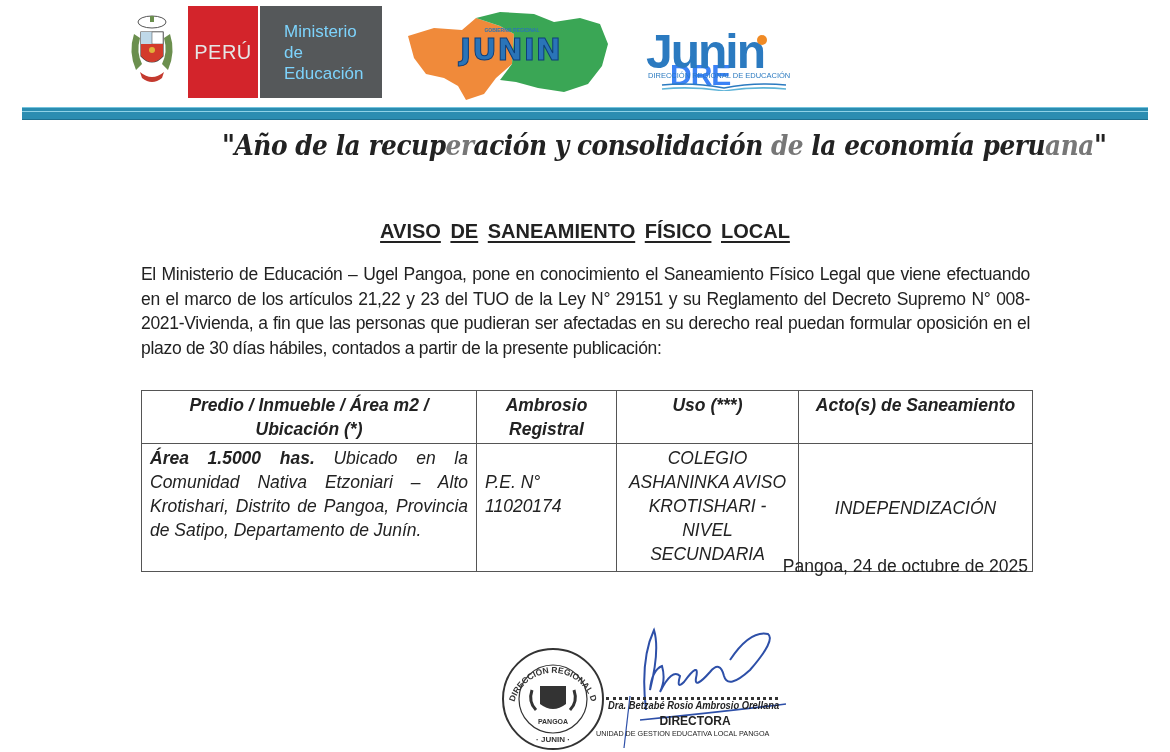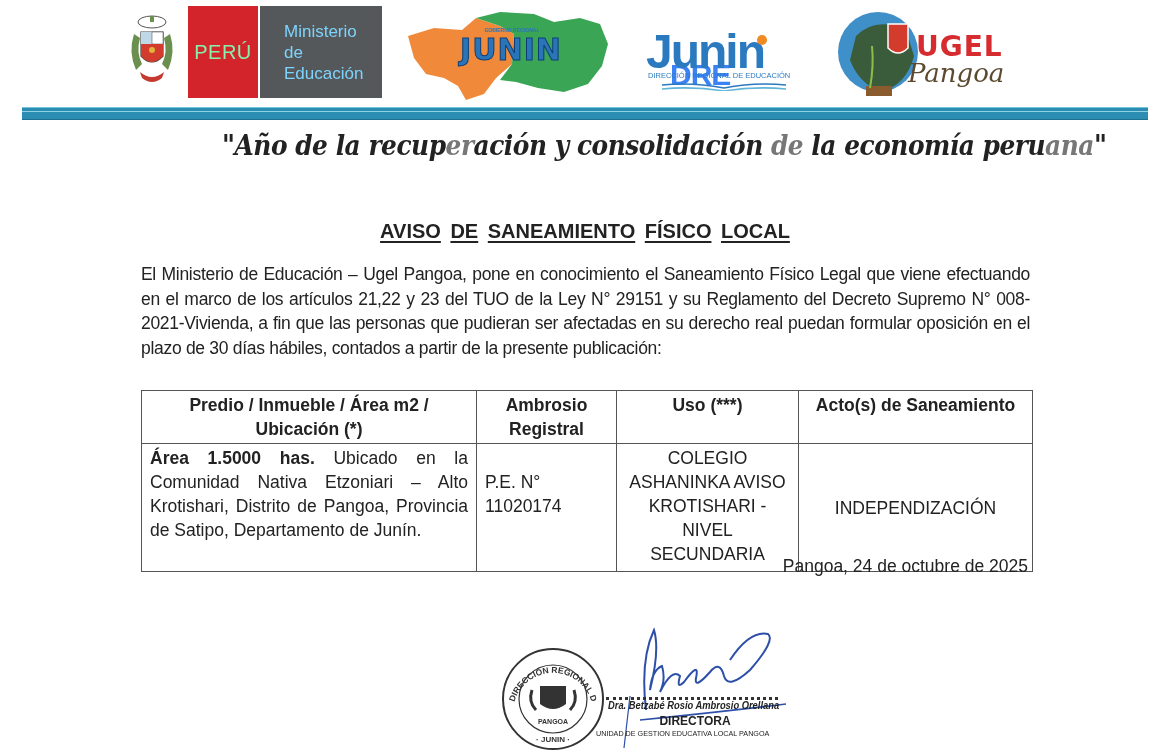--- a/index.html
+++ b/index.html
@@ -3,21 +3,21 @@
 <meta charset="utf-8">
 <style>
   * { box-sizing: border-box; margin: 0; padding: 0; }
   html, body { width: 1170px; height: 752px; background: #ffffff; overflow: hidden; }
   body { position: relative; font-family: "Liberation Sans", sans-serif; color: #222; }
 
   
   .header { position: absolute; left: 0; top: 0; width: 1170px; height: 104px; }
   .escudo { position: absolute; left: 126px; top: 12px; width: 52px; height: 76px; }
   .minedu { position: absolute; left: 188px; top: 6px; width: 194px; height: 92px; display: flex; }
-  .minedu .red { width: 70px; background: #d3242b; color: #86efac; display: flex; align-items: center; justify-content: center; font-size: 20px; letter-spacing: 0.5px; }
+  .minedu .red { width: 70px; background: #d3242b; color: #e5e5e5; display: flex; align-items: center; justify-content: center; font-size: 20px; letter-spacing: 0.5px; }
   .minedu .sep { width: 2px; background: #fff; }
   .minedu .grey { flex: 1; background: #55585a; color: #7dd3fc; display: flex; flex-direction: column; justify-content: center; padding-left: 24px; font-size: 17px; line-height: 21px; }
   .junin-map { position: absolute; left: 404px; top: 8px; width: 208px; height: 94px; }
   .junin-word { position: absolute; left: 446px; top: 32px; width: 130px; height: 38px; font-family: "DejaVu Sans", sans-serif; font-weight: bold; font-size: 30px; color: #2a74b8; text-align: center; letter-spacing: 1px; -webkit-text-stroke: 1px #0e3e7a; }
   .junin-small { position: absolute; left: 460px; top: 27px; width: 104px; font-size: 5px; color: #2a74b8; text-align: center; font-weight: bold; }
   .dre { position: absolute; left: 646px; top: 10px; width: 156px; height: 84px; }
   .dre .dre-top { position: absolute; left: 24px; top: 0; font-size: 30px; font-weight: bold; color: #3b82f6; letter-spacing: -1px; margin-top: 48px; }
   .dre .dre-main { position: absolute; left: 0; top: 14px; font-size: 48px; font-weight: bold; color: #2b7ac0; letter-spacing: -2px; }
   .dre .dre-dot { position: absolute; left: 111px; top: 25px; width: 10px; height: 10px; border-radius: 50%; background: #f08a24; }
   .dre .dre-sub { position: absolute; left: 2px; top: 61px; font-size: 7.5px; color: #2b7ac0; white-space: nowrap; }
@@ -33,21 +33,21 @@
   .motto { position: absolute; left: 190px; top: 130px; width: 800px; text-align: center; font-family: "DejaVu Serif", serif; font-style: italic; font-weight: bold; font-size: 27px; color: #222; letter-spacing: -0.5px; transform: scaleX(0.92); transform-origin: center; white-space: nowrap; }
   .motto .grey { color: #777; }
 
   
   .title { position: absolute; left: 0; top: 220px; width: 1170px; text-align: center; font-size: 20px; font-weight: bold; color: #222; word-spacing: 4px; }
   .title span { text-decoration: underline; text-underline-offset: 3px; margin-top: 12px; }
   .body-text { position: absolute; left: 141px; top: 262px; width: 889px; font-size: 17.5px; line-height: 24.5px; text-align: justify; color: #222; letter-spacing: -0.3px; }
 
   
   .deed-table { position: absolute; left: 141px; top: 390px; width: 892px; border-collapse: collapse; font-size: 17.5px; color: #222; }
-  .deed-table th, .deed-table td { border: 1px solid #555; padding: 2px 8px; vertical-align: top; line-height: 24px; }
+  .deed-table th, .deed-table td { border: 1px solid #555; padding: 2px 8px; vertical-align: top; line-height: 24px; font-style: italic; }
   .deed-table th { font-weight: bold; text-align: center; height: 52px; }
   .deed-table td { height: 128px; }
   .deed-table td.c1 { text-align: justify; width: 335px; }
   .deed-table td.c2 { text-align: left; padding-top: 26px; width: 140px; }
   .deed-table td.c3 { text-align: center; width: 182px; }
   .deed-table td.c4 { text-align: center; vertical-align: middle; }
   .deed-table b { font-weight: bold; }
 
   .place-date { position: absolute; left: 700px; top: 556px; width: 328px; text-align: right; font-size: 17.5px; color: #222; }
 
@@ -97,31 +97,20 @@
     <div class="dre-top">DRE</div>
     <div class="dre-main">Junin</div>
     <div class="dre-dot"></div>
     <div class="dre-sub">DIRECCIÓN REGIONAL DE EDUCACIÓN</div>
     <svg class="book" viewBox="0 0 128 8">
       <path d="M2 2 Q32 -1 64 5 Q96 -1 126 2" stroke="#2b7ac0" stroke-width="1.5" fill="none"></path>
       <path d="M2 6 Q32 3 64 8 Q96 3 126 6" stroke="#5fb4d8" stroke-width="1.5" fill="none"></path>
     </svg>
   </div>
 
-  <div class="ugel">
-    <svg width="90" height="94" viewBox="0 0 90 94" style="position:absolute;left:0;top:0;">
-      <circle cx="42" cy="46" r="40" fill="#3f8fc9"></circle>
-      <path d="M20 30 Q40 10 70 24 L78 50 Q70 80 44 86 Q22 76 14 54 Z" fill="#3b5c3a"></path>
-      <path d="M52 18 L72 18 L72 42 Q62 52 52 42 Z" fill="#d33b2c" stroke="#fff" stroke-width="1.5"></path>
-      <rect x="30" y="80" width="26" height="10" fill="#8a5b2e"></rect>
-      <path d="M36 40 Q38 60 34 82" stroke="#8bbf4a" stroke-width="2" fill="none"></path>
-    </svg>
-    <div class="ugel-word">UGEL</div>
-    <div class="pangoa-word">Pangoa</div>
-  </div>
 </div>
 
 <div class="blue-bar"></div>
 
 <div class="motto"><span>"Año de la recup</span><span class="grey">er</span><span>ación y consolidación </span><span class="grey">de</span><span> la economía peru</span><span class="grey">ana</span><span>"</span></div>
 
 <div class="title">
   <span>AVISO</span>
   <span>DE</span>
   <span>SANEAMIENTO</span>

